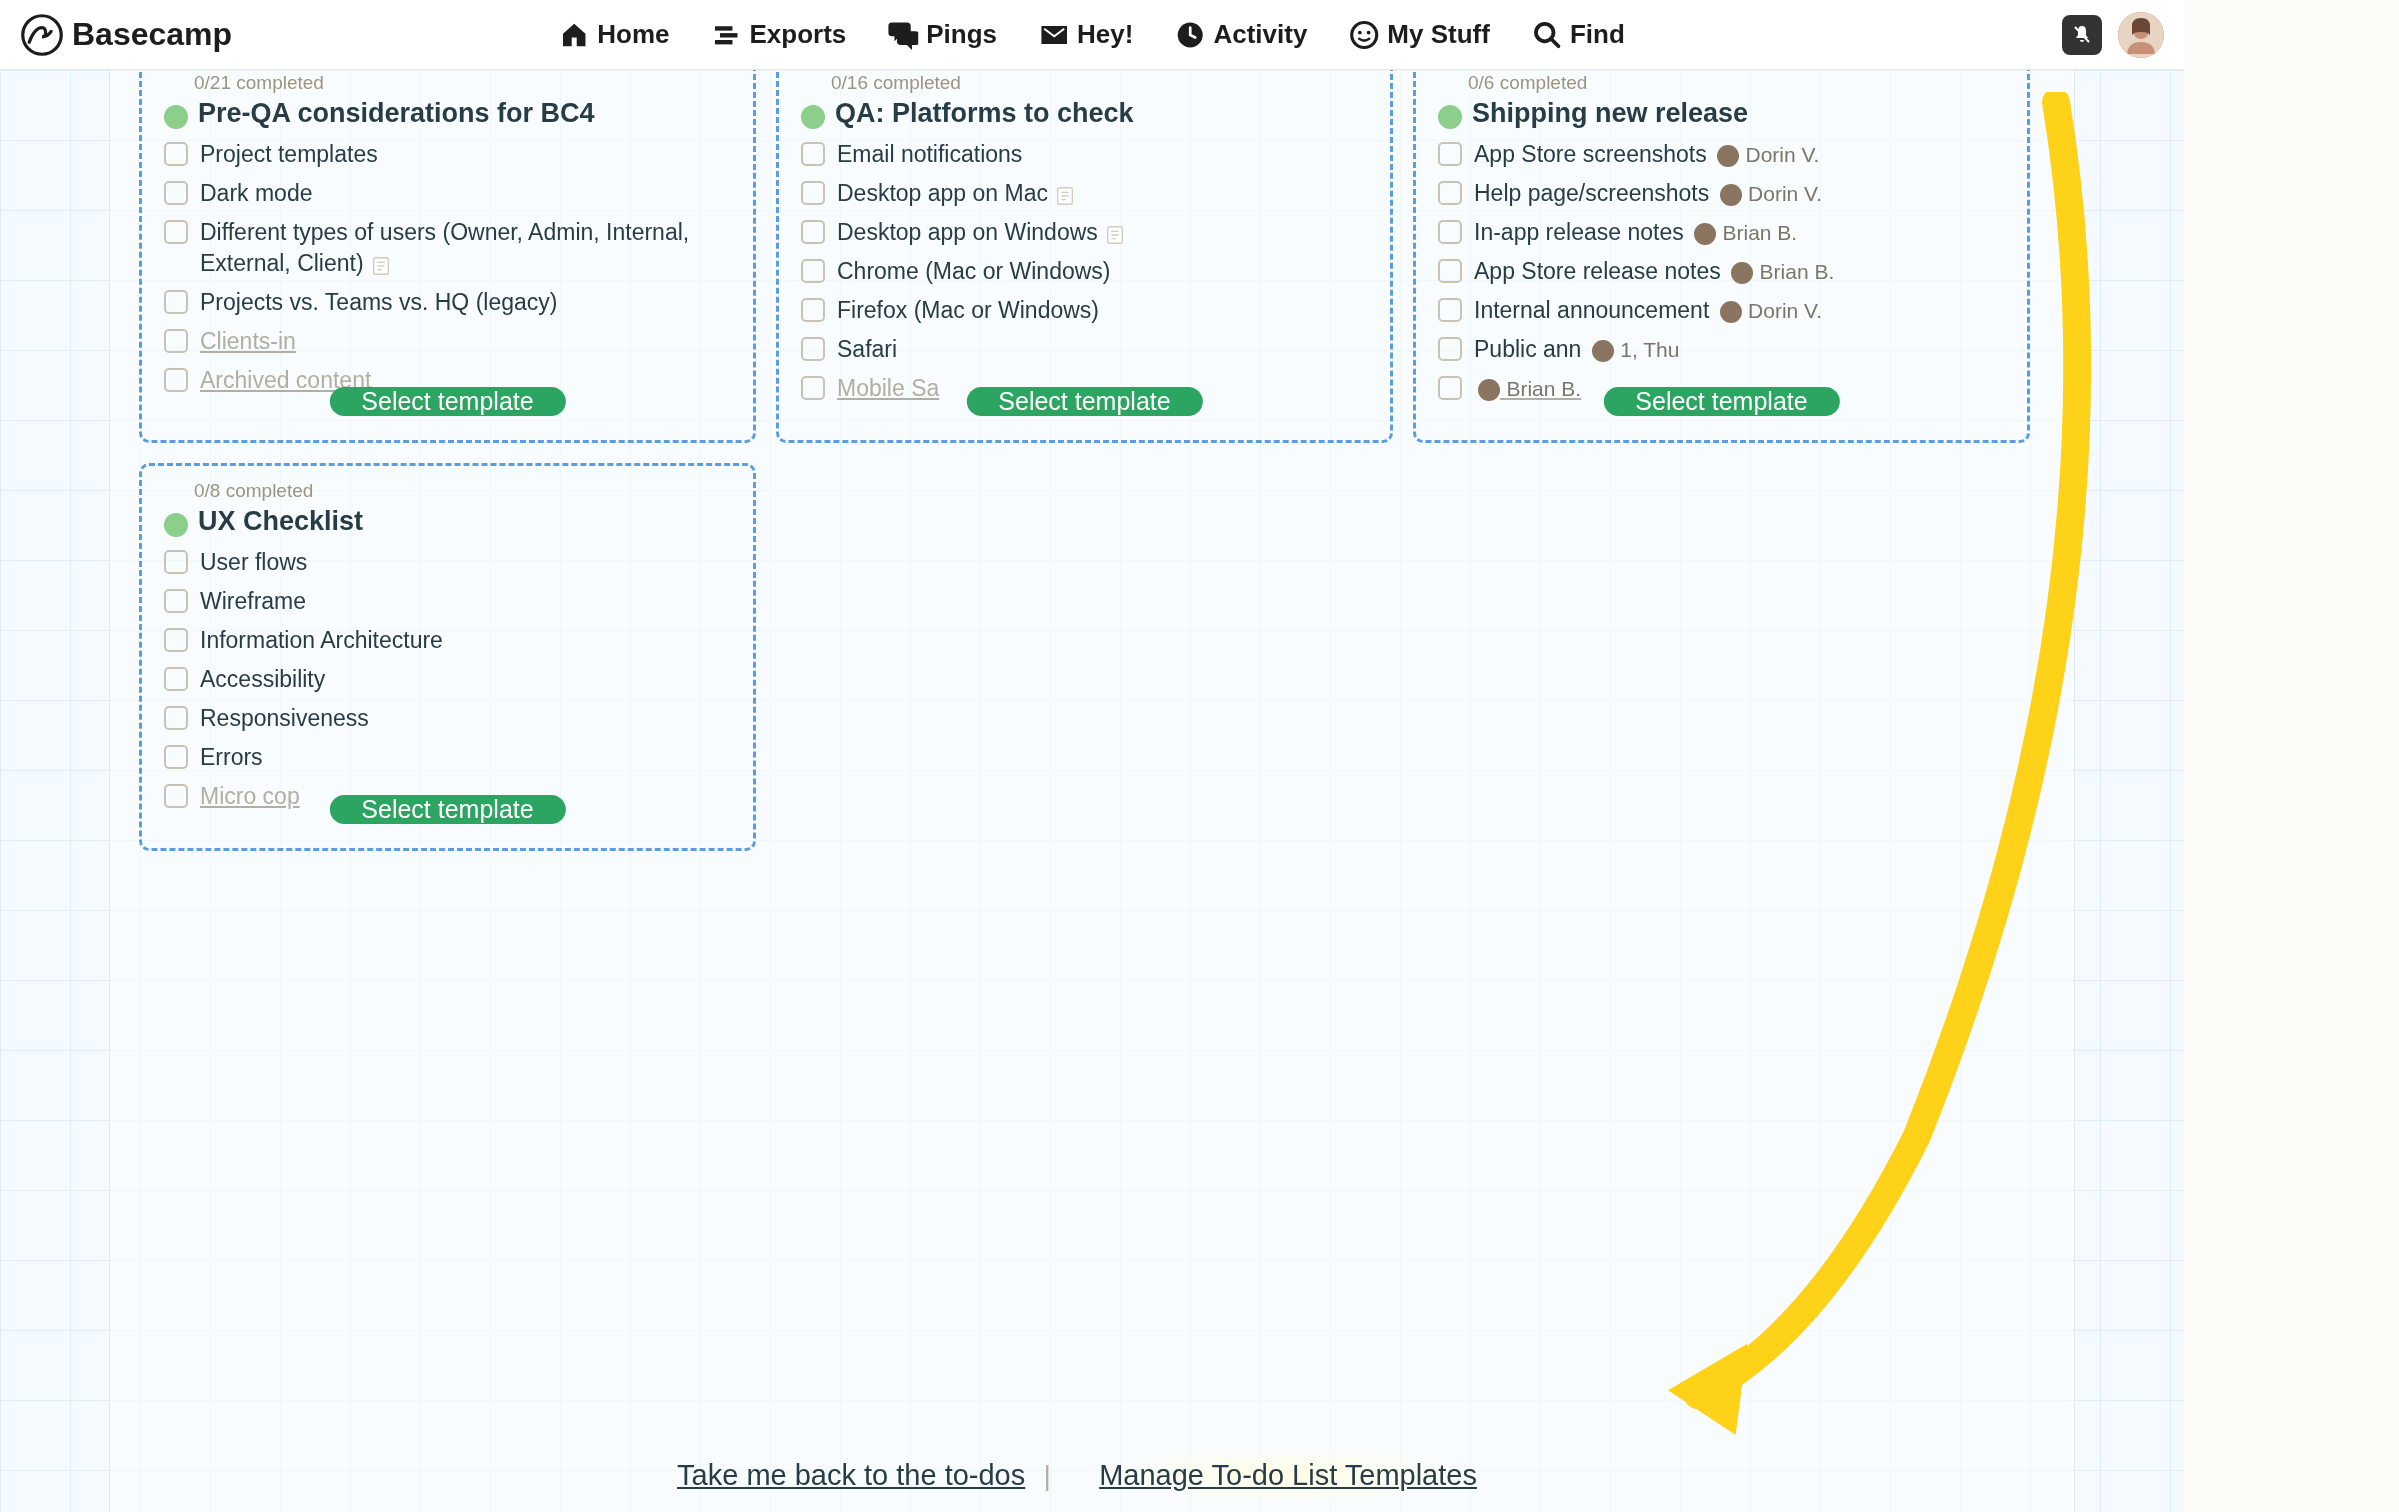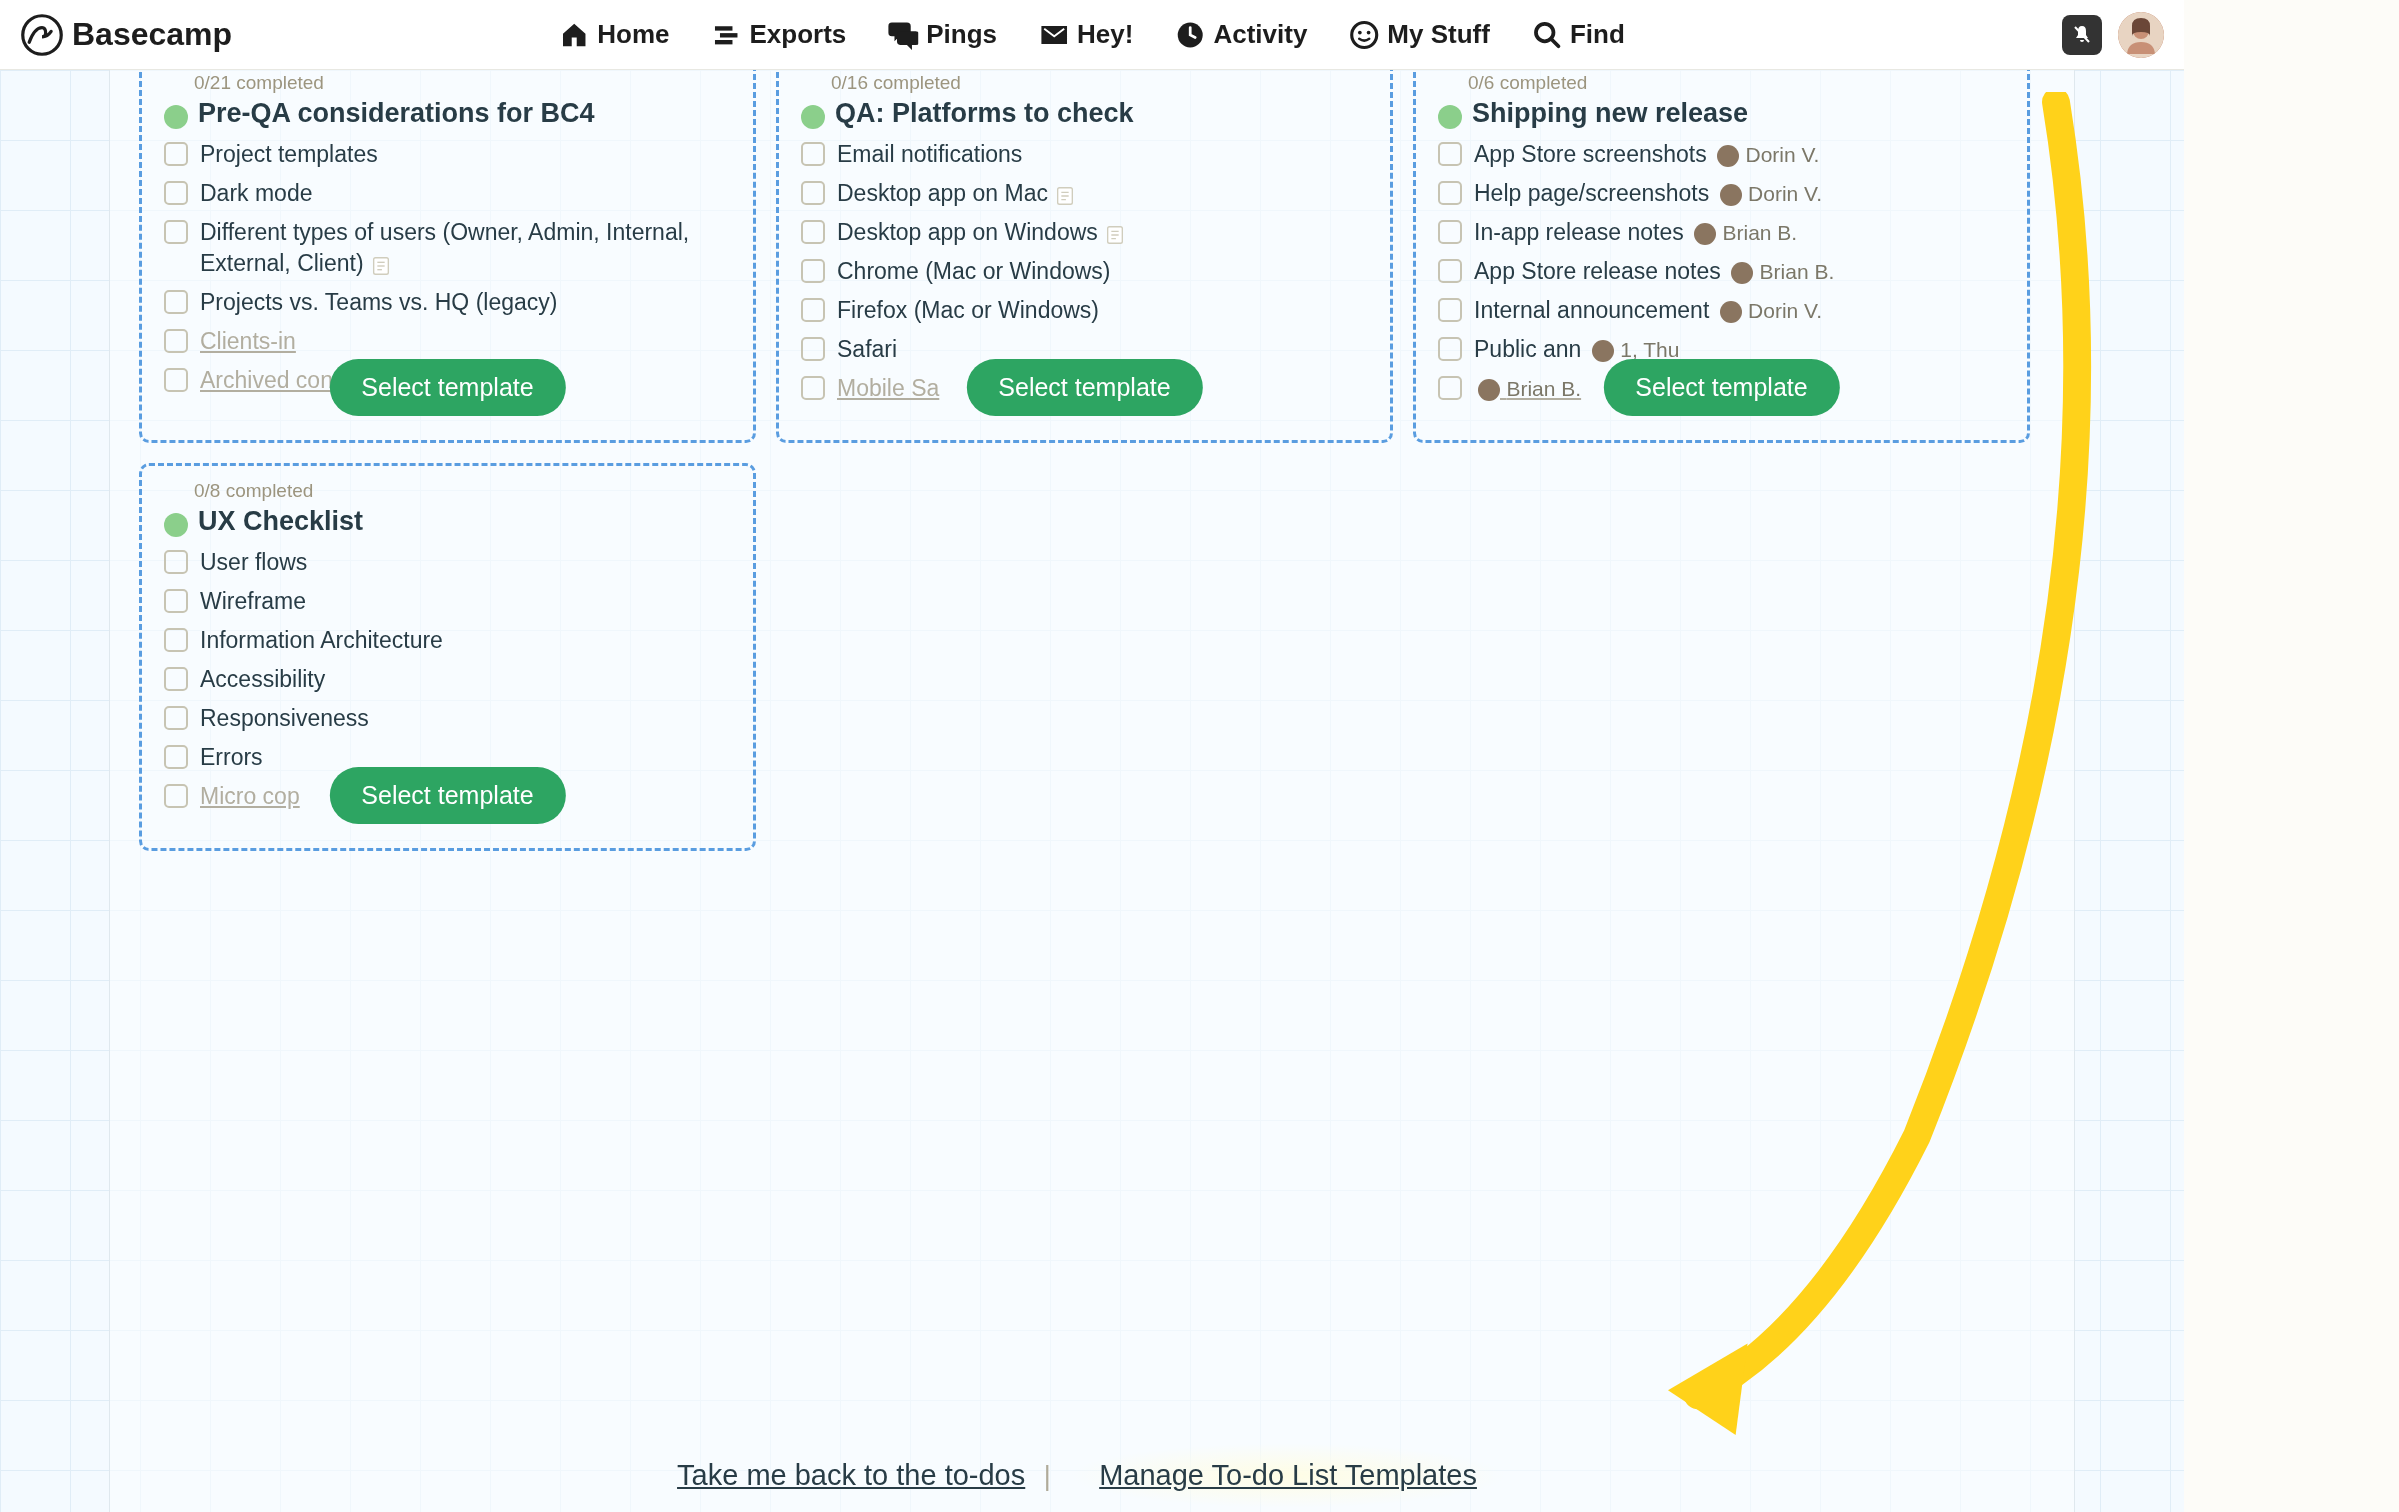--- a/index.html
+++ b/index.html
@@ -25,21 +25,21 @@
     .card-count{font-size:19px;color:#9c957f;margin-left:30px;margin-bottom:4px;}
     .card-title{display:flex;align-items:flex-end;gap:10px;font-size:27px;font-weight:700;color:#283c46;margin-bottom:10px;}
     .dot{width:24px;height:24px;border-radius:50%;background:#8bcf8b;flex:0 0 auto;}
     .todo{display:flex;align-items:flex-start;gap:12px;margin-bottom:8px;font-size:23px;color:#283c46;line-height:1.35;}
     .cb{width:24px;height:24px;border:2px solid #c7c4b3;border-radius:5px;flex:0 0 auto;margin-top:3px;}
     .todo.dim{color:#b2aea0;text-decoration:underline;}
     .note-icon{width:22px;height:22px;display:inline-block;vertical-align:middle;}
     .note-icon svg{width:22px;height:22px;}
     .mini-av{width:22px;height:22px;border-radius:50%;background:#8a7560;display:inline-block;vertical-align:middle;margin-left:4px;}
     .assignee{font-size:21px;color:#7b7768;}
-    .select-btn{position:absolute;left:50%;transform:translateX(-50%);background:#2da562;color:#fff;font-size:25px;font-weight:500;padding:14px 32px;border:none;border-radius:994px;cursor:pointer;}
+    .select-btn{position:absolute;left:50%;transform:translateX(-50%);background:#2da562;color:#fff;font-size:25px;font-weight:500;padding:0 32px;border:none;border-radius:994px;cursor:pointer;}
     
     .footer{position:absolute;left:0;right:0;top:1373px;text-align:center;}
     .footer a{font-size:29px;color:#283c46;text-decoration:underline;}
     .glow{display:inline-block;padding:16px 30px;background:radial-gradient(ellipse at center,#fffde5 0%,rgba(255,253,229,0) 70%);border-radius:8px;}
     .sep{color:#b0ab9a;font-size:27px;margin:0 14px;}
     
     .arrow{position:absolute;top:92px;right:88px;width:478px;height:1343px;pointer-events:none;z-index:200;}
 </style>
 </head>
 <body>

